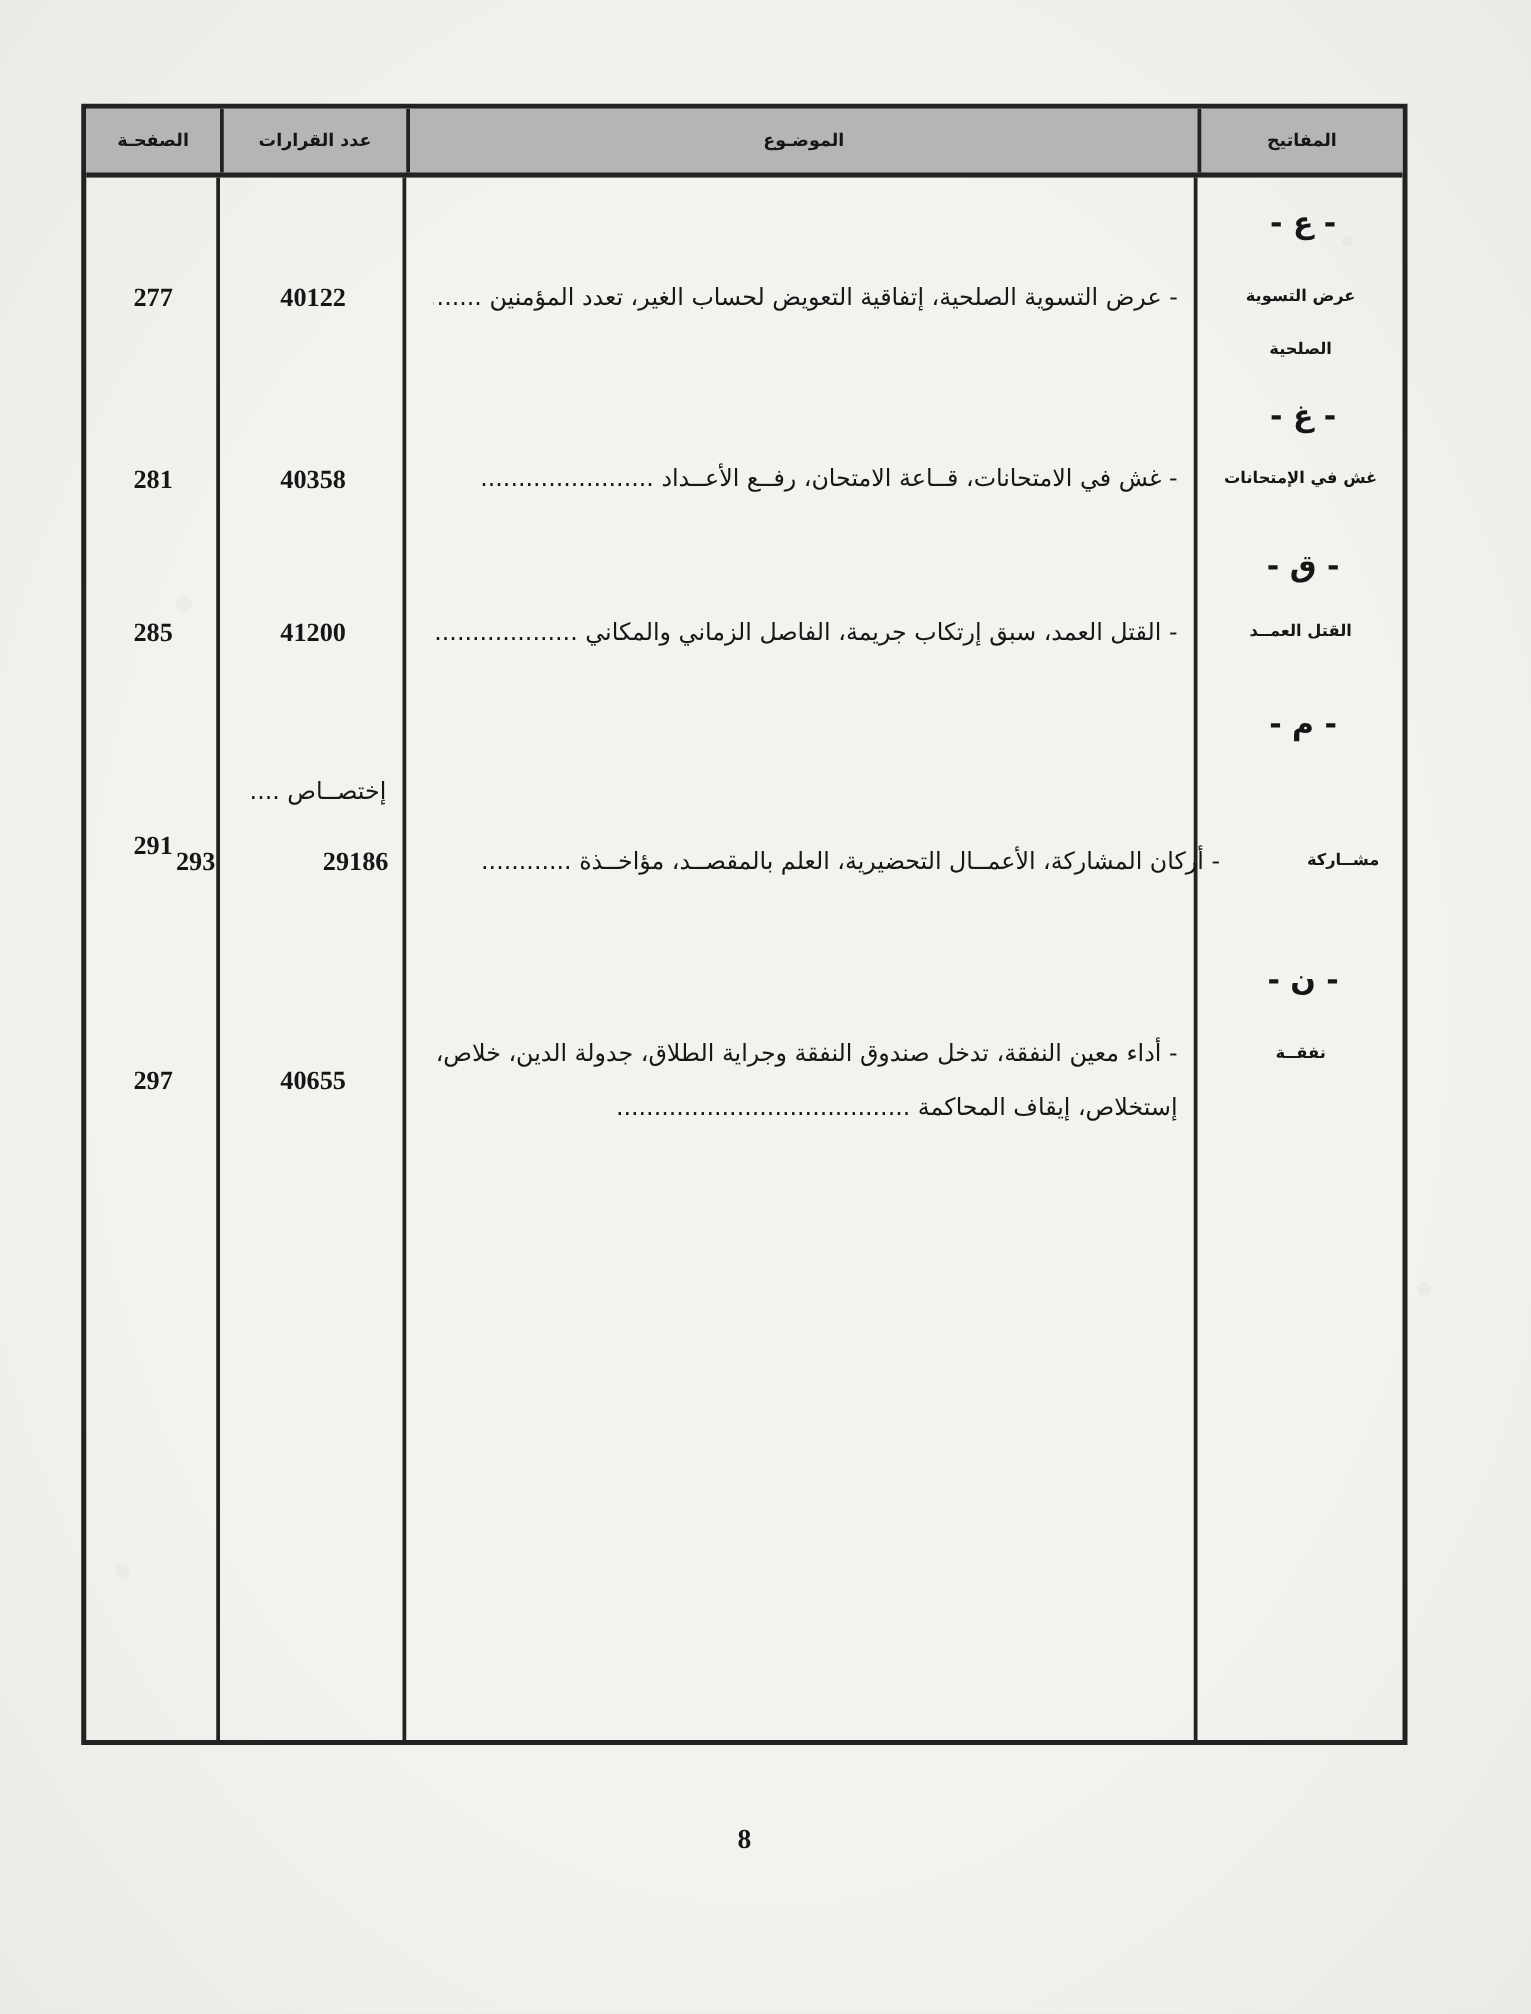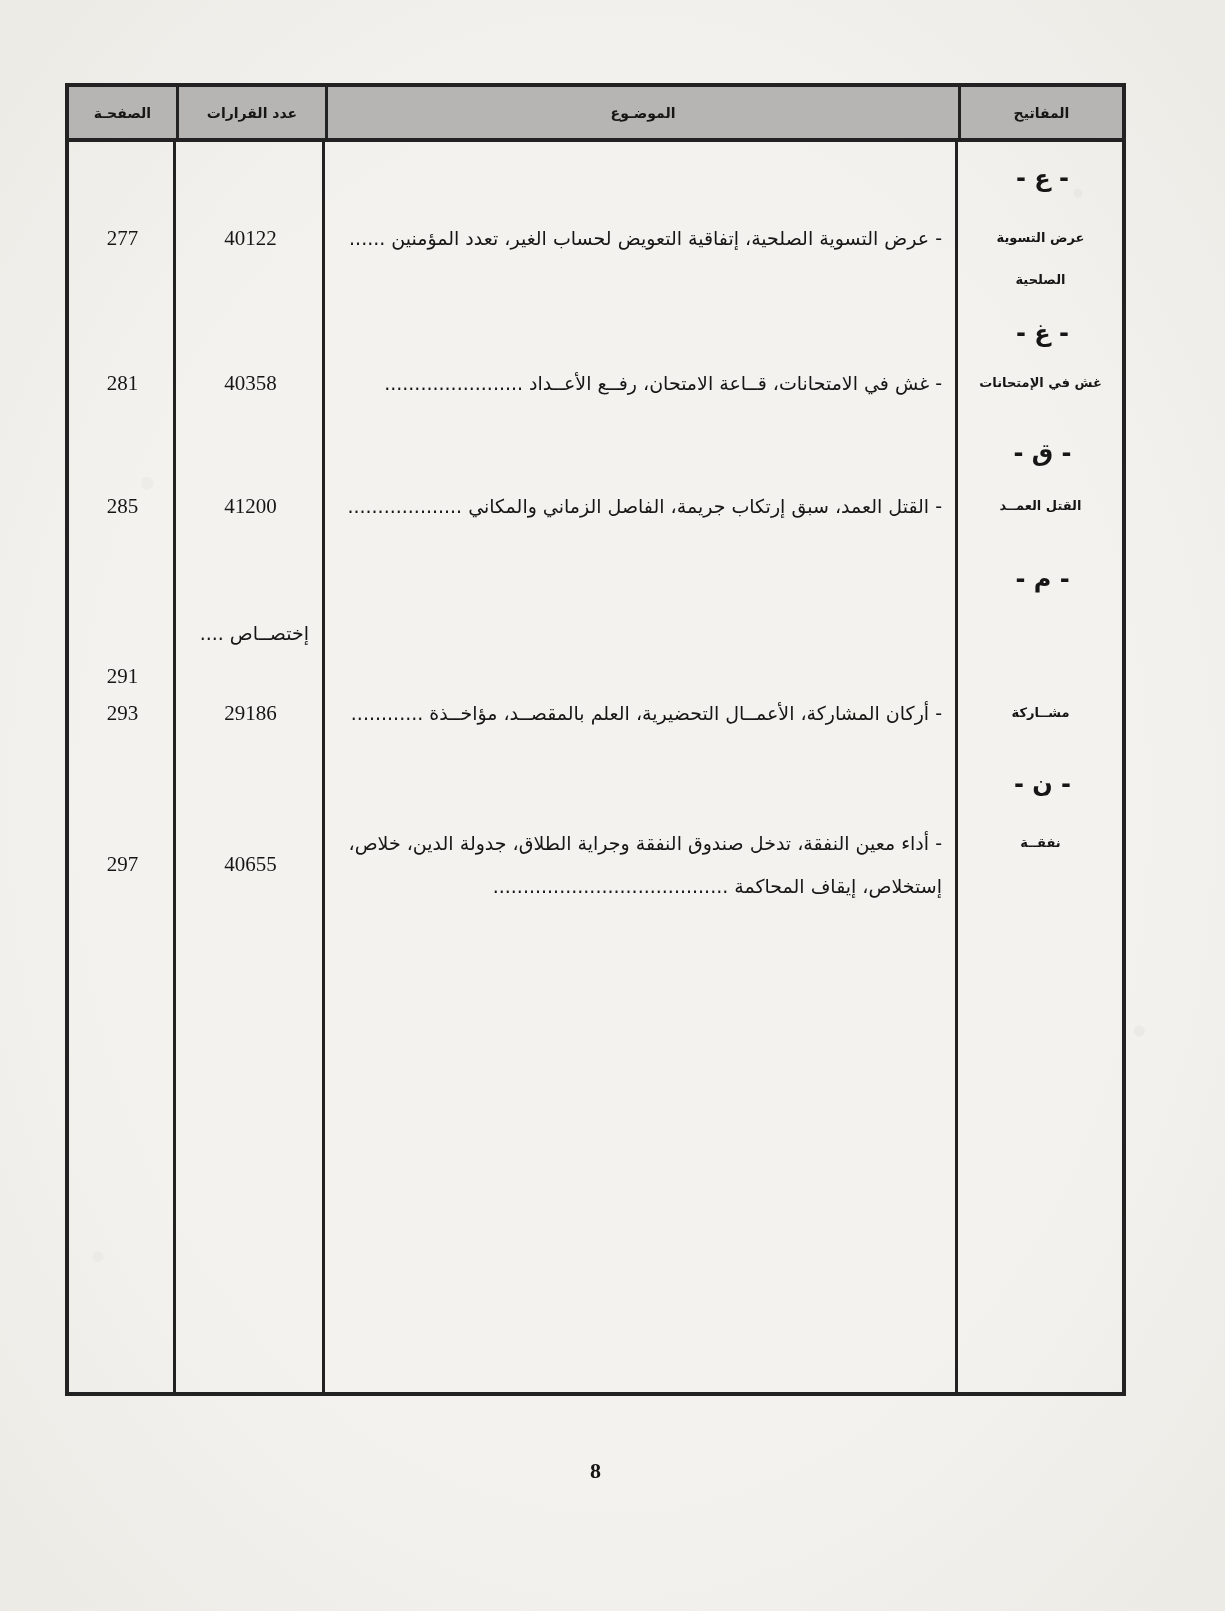--- a/index.html
+++ b/index.html
@@ -54,21 +54,21 @@
   .vline.v2{left:253px;}
   .vline.v3{left:886px;}
   .row{
     position:absolute;left:0;right:0;
     display:grid;
     grid-template-columns:107px 149px 633px 165px;
   }
   .cell-page,.cell-dec{
     text-align:center;
     font-family:"Liberation Serif",serif;
-    font-weight:normal;font-size:21px;
+    font-weight:bold;font-size:21px;
     line-height:42px;
   }
   .cell-keys{
     direction:rtl;
     text-align:right;
     padding:0 16px 0 22px;
     font-size:19px;
     line-height:43px;
     letter-spacing:0;
   }
@@ -89,21 +89,21 @@
     direction:rtl;
     font-weight:bold;
     font-size:24px;
     line-height:44px;
   }
   
   .l1{top:14px;}   .r1{top:75px;}
   .l2{top:169px;}  .r2{top:220px;}
   .l3{top:289px;}  .r3{top:343px;}
   .l4{top:415px;}  .r4{top:470px;}
-                   .r5{top:550px;}
+                   .r5{top:526px;padding-left:34px;}
   .l5{top:620px;}  .r6{top:680px;}
   .r4 .cell-page,.r4 .cell-dec{margin-top:43px;}
   .r6 .cell-page,.r6 .cell-dec{margin-top:21px;}
   .page-number{
     position:absolute;
     left:65px;top:1458px;width:1061px;
     text-align:center;
     font-family:"Liberation Serif",serif;
     font-weight:bold;font-size:22px;
   }

